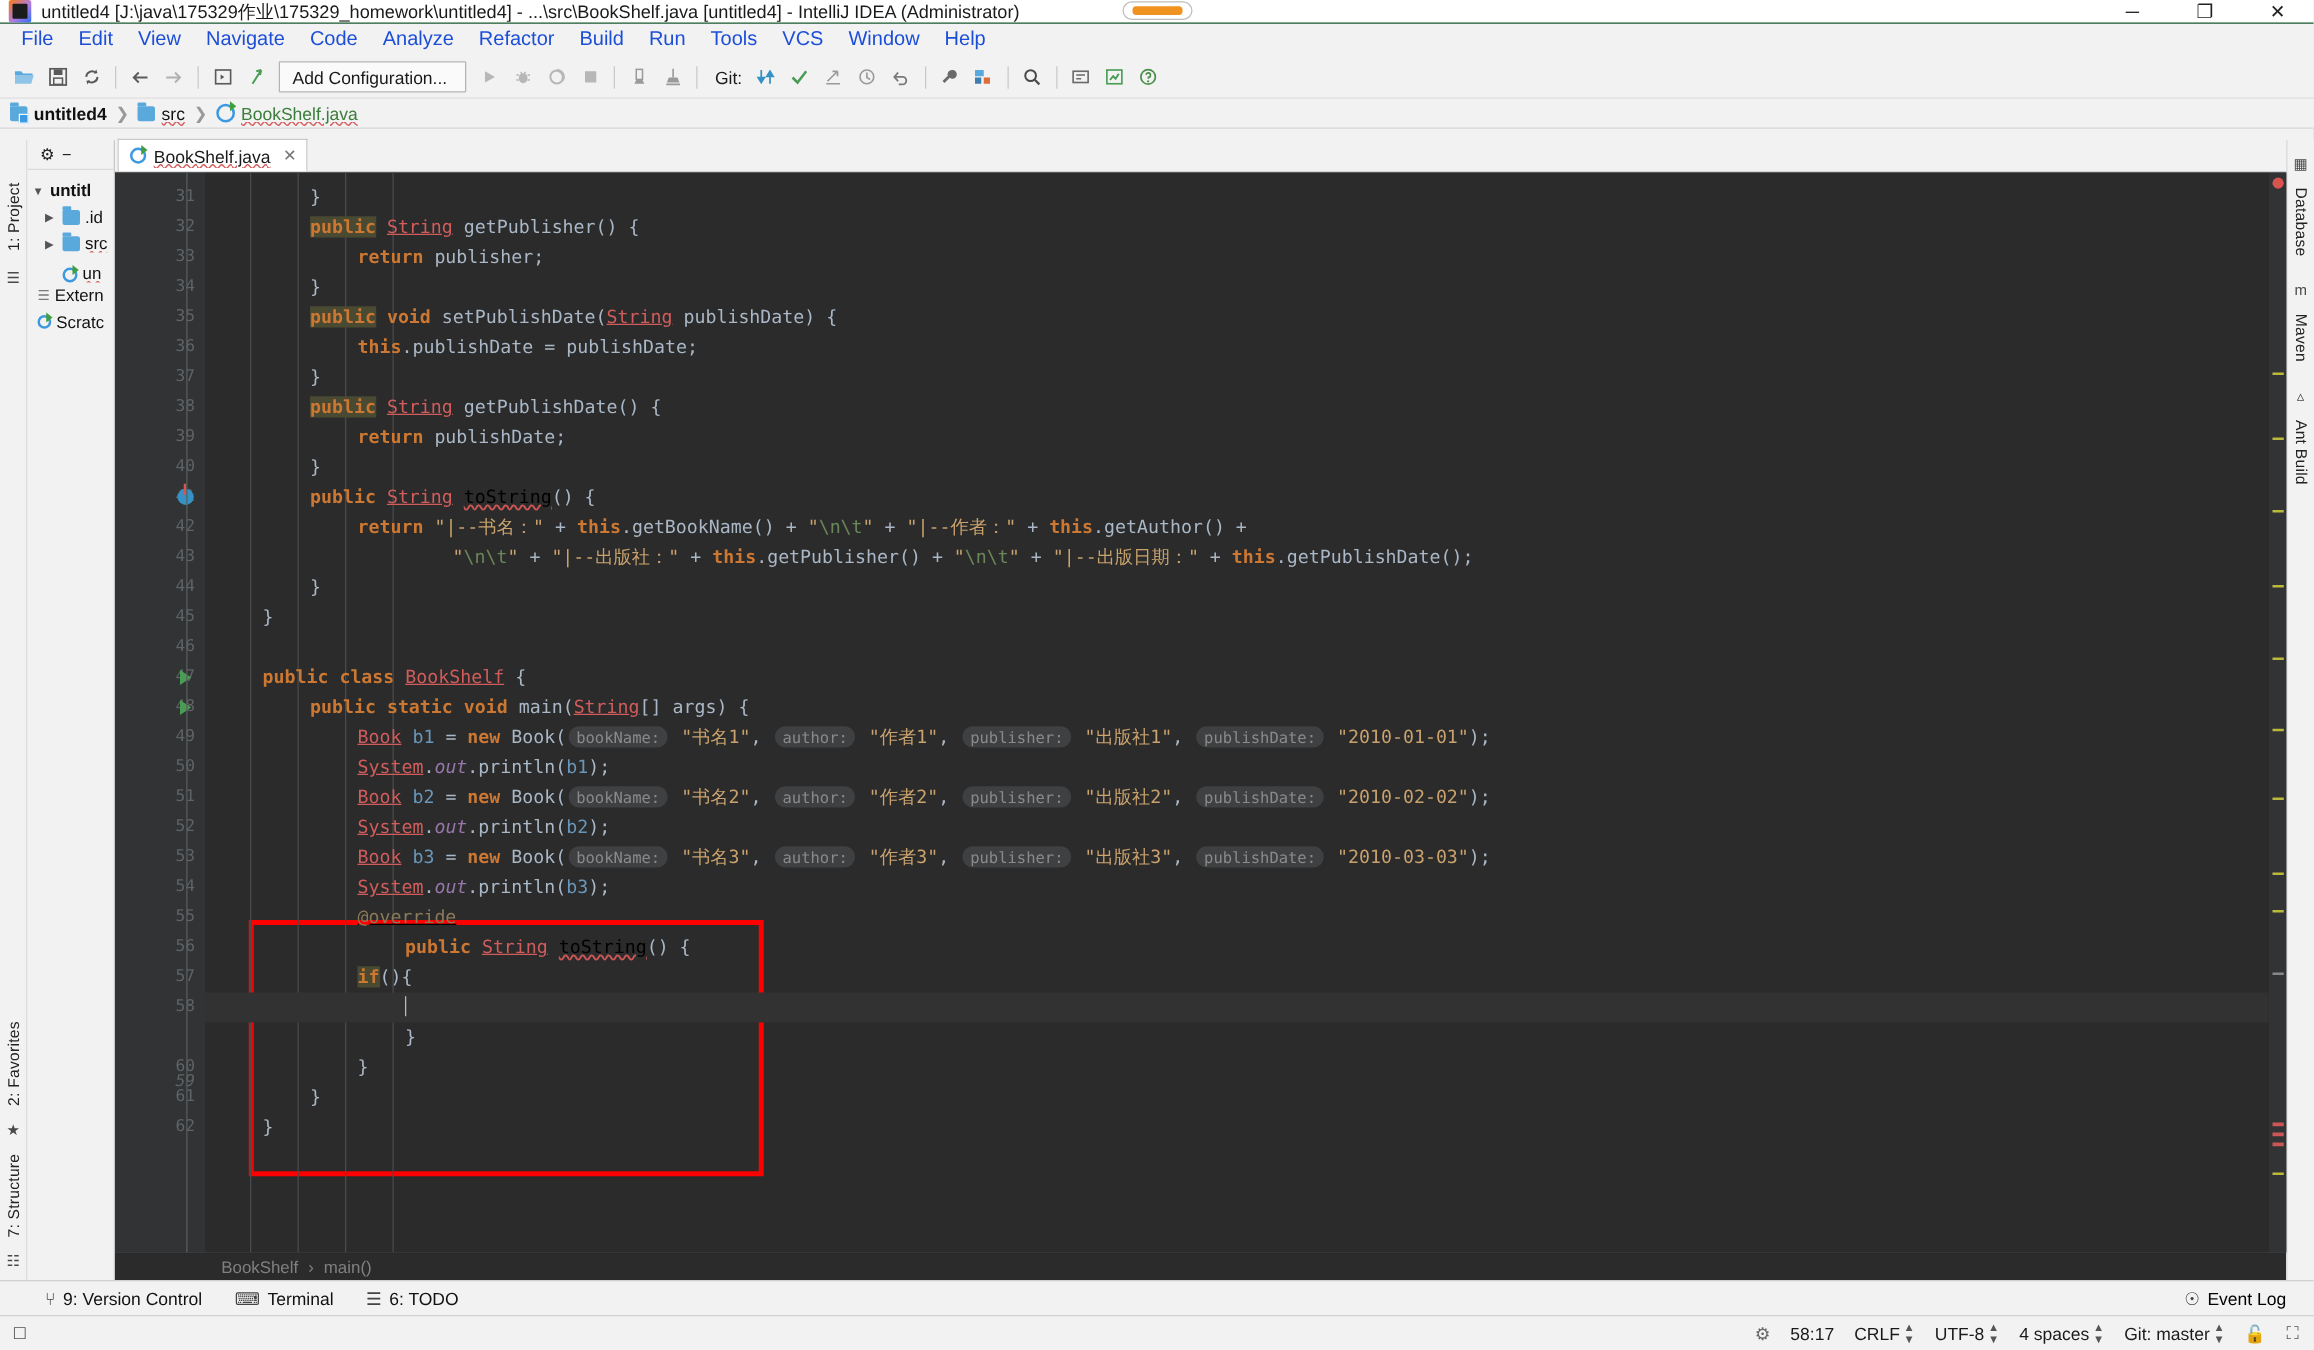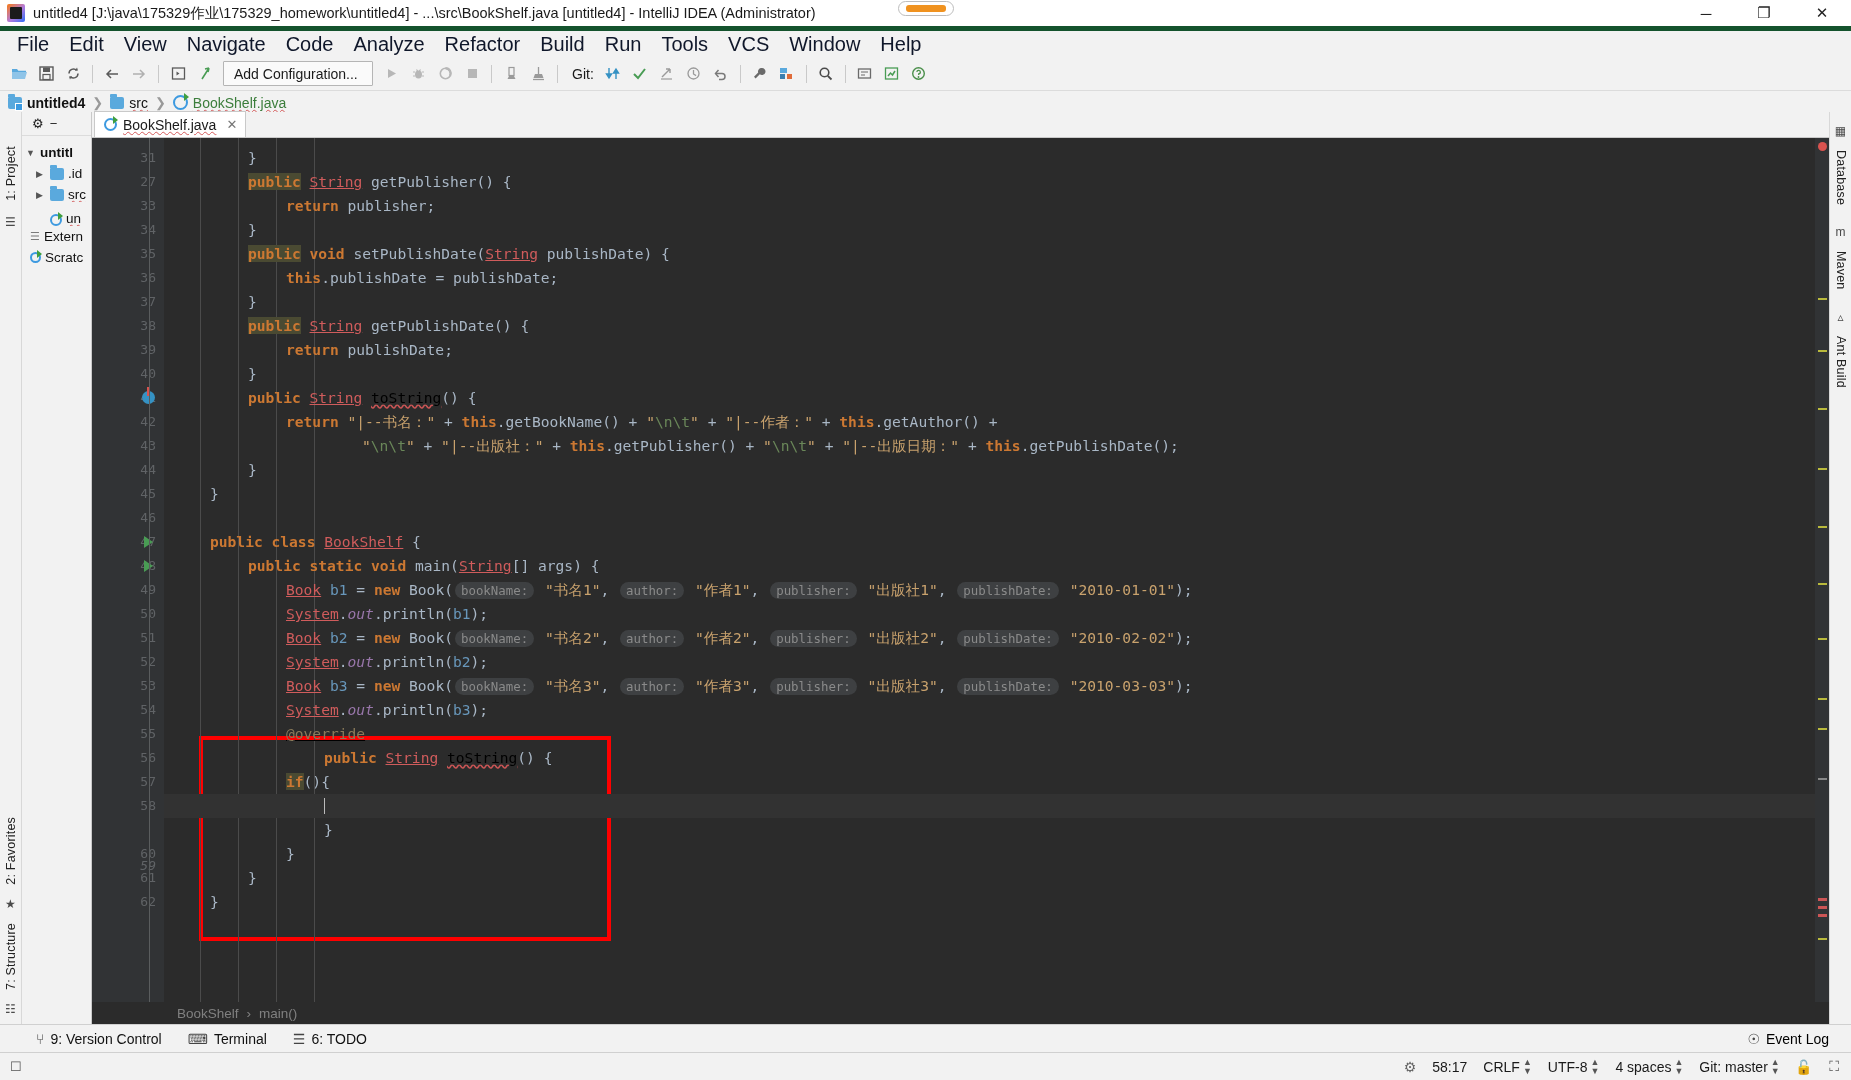--- a/index.html
+++ b/index.html
@@ -6,23 +6,23 @@
   html, body {
     width: 1851px; height: 1080px;
     overflow: hidden;
     font-family: "Liberation Sans", sans-serif;
     background: #f2f2f2;
   }
   body { position: relative; }
 
   
   .titlebar {
-    height: 31px; background: #ffffff;
+    height: 19px; background: #ffffff;
     display: flex; align-items: center;
-    border-bottom: 5px solid #14532d;
+    border-bottom: 1px solid #14532d;
     position: relative;
   }
   .tb-appicon {
     width: 18px; height: 18px; margin-left: 7px; margin-right: 8px;
     background: linear-gradient(135deg,#f97a12 0%,#b07bde 55%,#2d6ef7 100%);
     border-radius: 2px; position: relative; flex: 0 0 auto;
   }
   .tb-appicon::after {
     content: ""; position: absolute; left: 3px; top: 3px;
     width: 12px; height: 12px; background: #1b1b1b; border-radius: 1px;
@@ -40,21 +40,21 @@
     width: 58px; height: 28px; display: flex; align-items: center; justify-content: center;
     font-size: 15px; color: #222;
   }
 
   
   .menubar {
     height: 26px; background: #f2f2f2; display: flex; align-items: center;
     padding-left: 8px; gap: 2px;
   }
   .menu-item {
-    font-size: 20px; color: #0f172a; padding: 3px 9px; white-space: nowrap;
+    font-size: 16px; color: #1d4ed8; padding: 3px 9px; white-space: nowrap;
   }
 
   
   .toolbar {
     height: 34px; background: #f2f2f2; display: flex; align-items: center;
     padding-left: 6px; gap: 1px; border-bottom: 1px solid #dcdcdc;
   }
   .tbtn {
     width: 26px; height: 26px; display: flex; align-items: center; justify-content: center;
     color: #3c3f41; position: relative;
@@ -502,21 +502,21 @@
       <div class="etab">
         <span class="ic-class"></span>
         <span class="squig">BookShelf.java</span>
         <span class="etab-close">✕</span>
       </div>
     </div>
 
     <div class="editor-wrap">
       <div class="gutter" id="gutter">
           <div class="gnum" style="top: 8px;">31</div>
-          <div class="gnum" style="top: 32px;">27</div>
+          <div class="gnum" style="top: 32px;">32</div>
           <div class="gnum" style="top: 56px;">33</div>
           <div class="gnum" style="top: 80px;">34</div>
           <div class="gnum" style="top: 104px;">35</div>
           <div class="gnum" style="top: 128px;">36</div>
           <div class="gnum" style="top: 152px;">37</div>
           <div class="gnum" style="top: 176px;">38</div>
           <div class="gnum" style="top: 200px;">39</div>
           <div class="gnum" style="top: 224px;">40</div>
           <div class="gnum" style="top: 248px;">41</div>
           <div class="gmark" style="top: 253px; left: 50px;">

